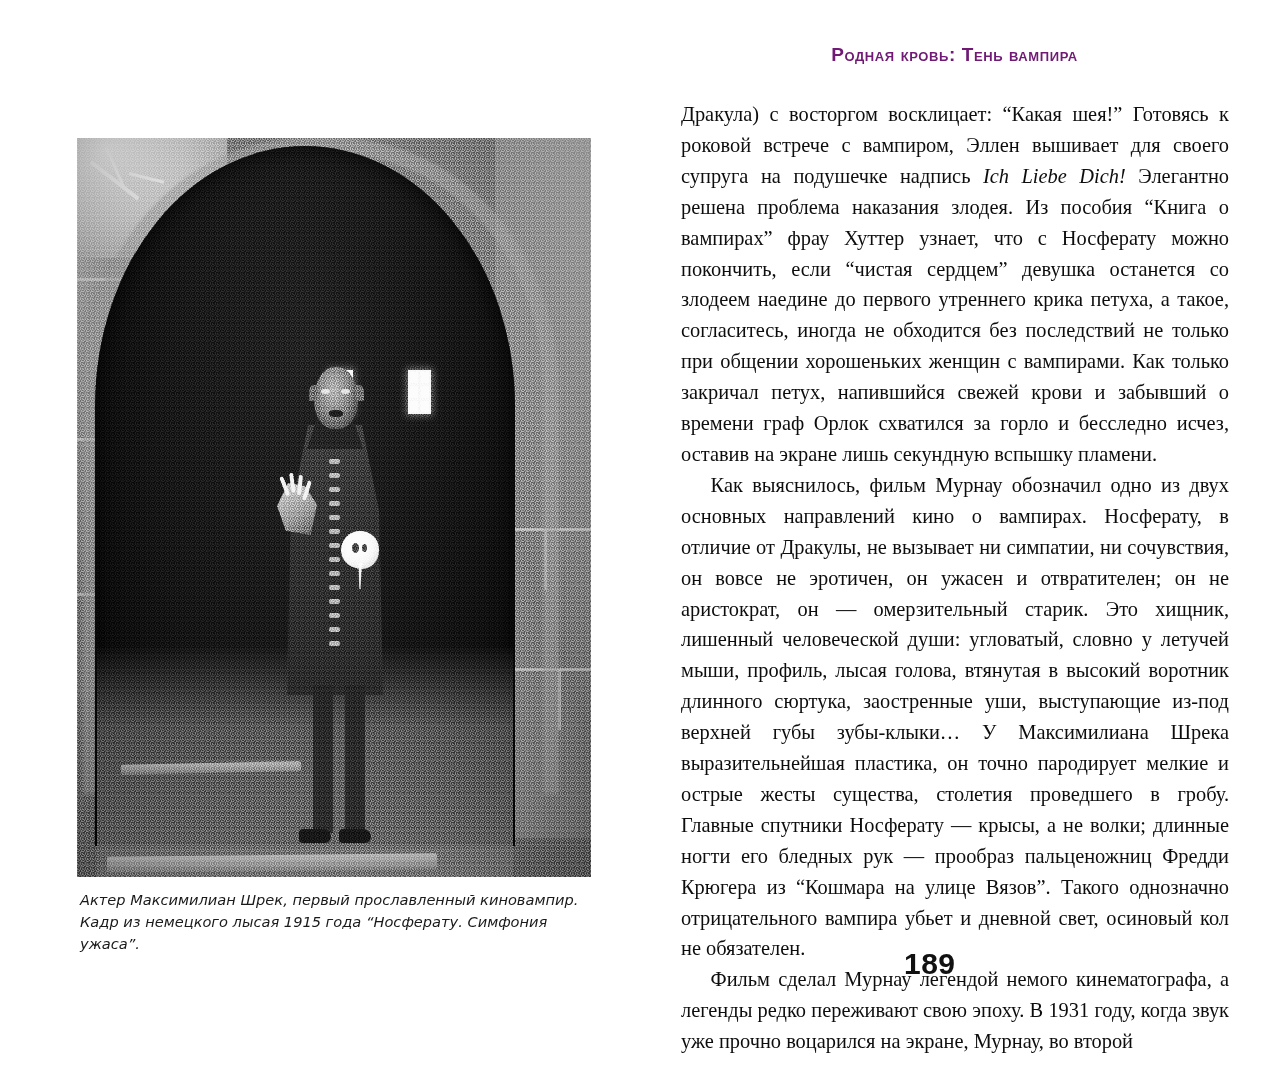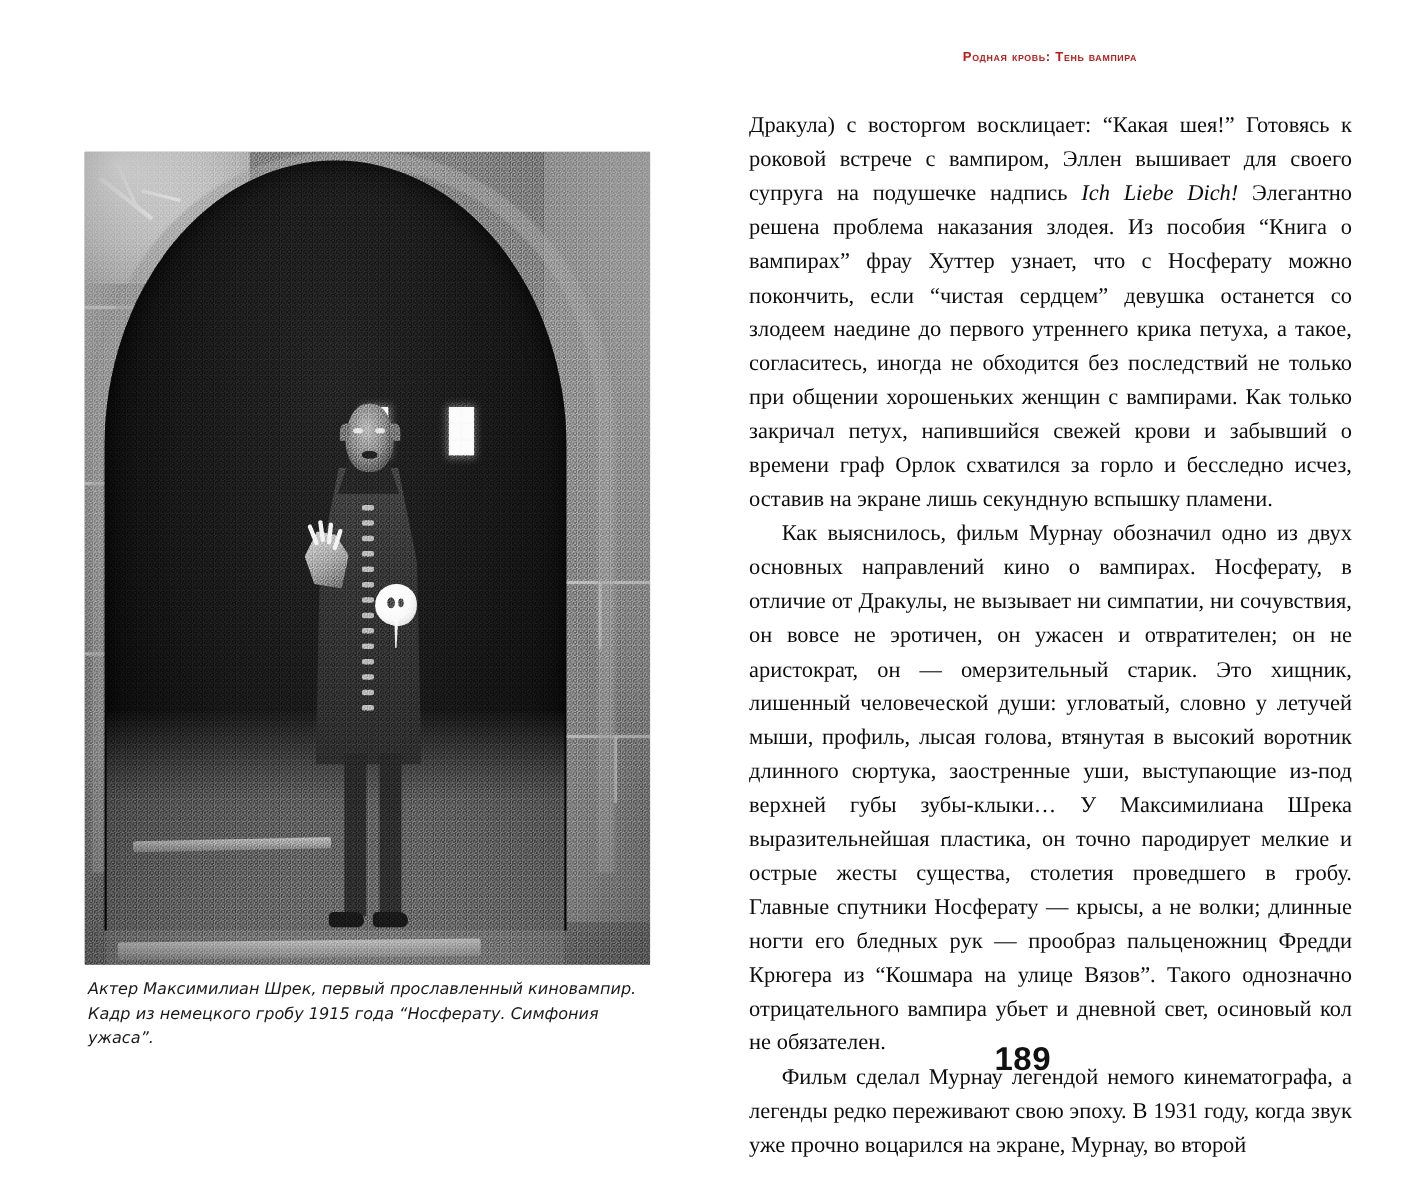--- a/index.html
+++ b/index.html
@@ -20,24 +20,24 @@
 
   
   .running-head {
     position: absolute;
     left: 681px;
     top: 44px;
     width: 547px;
     text-align: center;
     font-family: "Liberation Sans", "DejaVu Sans", sans-serif;
     font-weight: 700;
-    font-size: 12px;
+    font-size: 19px;
     letter-spacing: 0.6px;
     font-variant: small-caps;
-    color: #b91c1c;
+    color: #701a75;
     white-space: nowrap;
   }
 
   
   .figure {
     position: absolute;
     left: 77px;
     top: 138px;
     width: 514px;
     height: 739px;
@@ -426,21 +426,21 @@
         <div class="shoe r"></div>
       </div>
 
       <div class="grain"></div>
       <div class="vignette"></div>
     </div>
   </div>
 
   <div class="caption">
     <span>Актер Максимилиан Шрек, первый прославленный киновампир. Кадр из</span>
-    <span>немецкого гробу </span><span>1915</span><span> года “Носферату. Симфония ужаса”.</span>
+    <span>немецкого лысая </span><span>1915</span><span> года “Носферату. Симфония ужаса”.</span>
   </div>
 
   <div class="column">
       <p><span>Дракула) с восторгом восклицает: “Какая шея!” Готовясь к роковой встрече с вампиром, Эллен вышивает для своего супруга на подушечке надпись </span><i>Ich Liebe Dich!</i><span> Элегантно решена проблема наказания злодея. Из пособия “Книга о вампирах” фрау Хуттер узнает, что с Носферату можно покончить, если “чистая сердцем” девушка останется со злодеем наедине до первого утреннего крика петуха, а такое, согласитесь, иногда не обходится без последствий не только при общении хорошеньких женщин с вампирами. Как только закричал петух, напившийся свежей крови и забывший о времени граф Орлок схватился за горло и бесследно исчез, оставив на экране лишь секундную вспышку пламени.</span></p>
       <p class="indent"><span>Как выяснилось, фильм Мурнау обозначил одно из двух основных направлений кино о вампирах. Носферату, в отличие от Дракулы, не вызывает ни симпатии, ни сочувствия, он вовсе не эротичен, он ужасен и отвратителен; он не аристократ, он — омерзительный старик. Это хищник, лишенный человеческой души: угловатый, словно у летучей мыши, профиль, лысая голова, втянутая в высокий воротник длинного сюртука, заостренные уши, выступающие из-под верхней губы зубы-клыки… У Максимилиана Шрека выразительнейшая пластика, он точно пародирует мелкие и острые жесты существа, столетия проведшего в гробу. Главные спутники Носферату — крысы, а не волки; длинные ногти его бледных рук — прообраз пальценожниц Фредди Крюгера из “Кошмара на улице Вязов”. Такого однозначно отрицательного вампира убьет и дневной свет, осиновый кол не обязателен.</span></p>
       <p class="indent"><span>Фильм сделал Мурнау легендой немого кинематографа, а легенды редко переживают свою эпоху. В 1931 году, когда звук уже прочно воцарился на экране, Мурнау, во второй</span></p>
     </div>
 
   <div class="folio">189</div>
 

